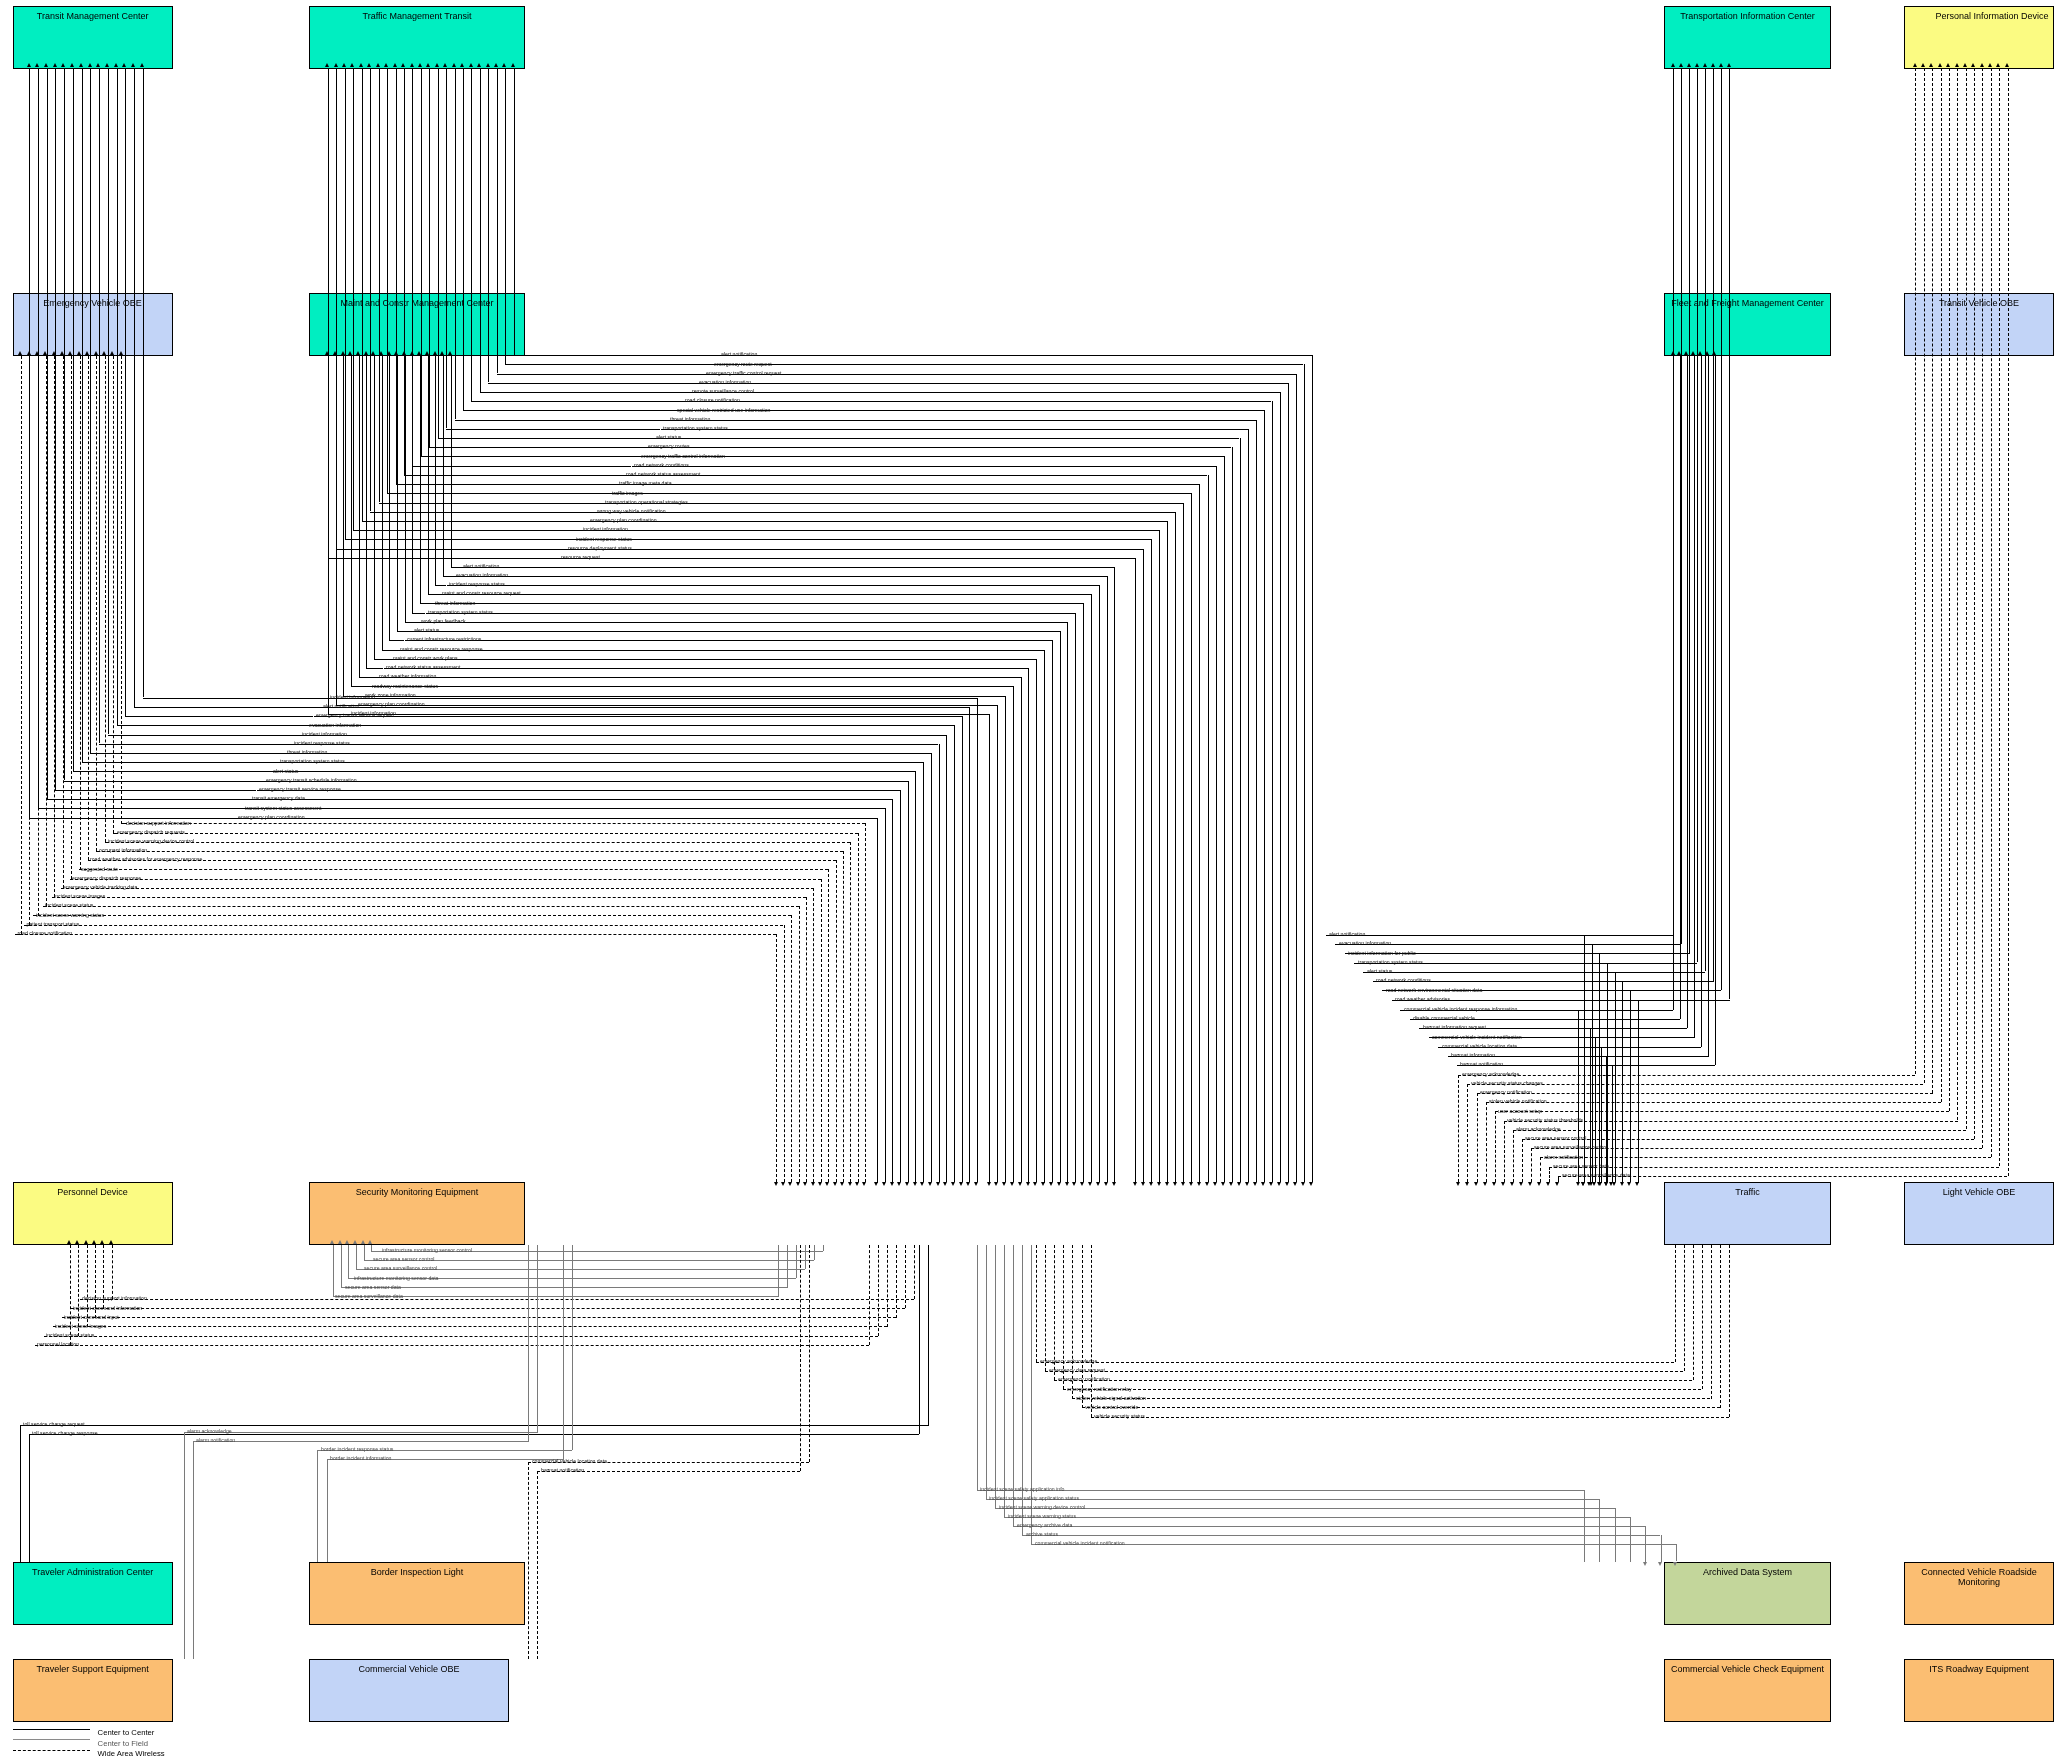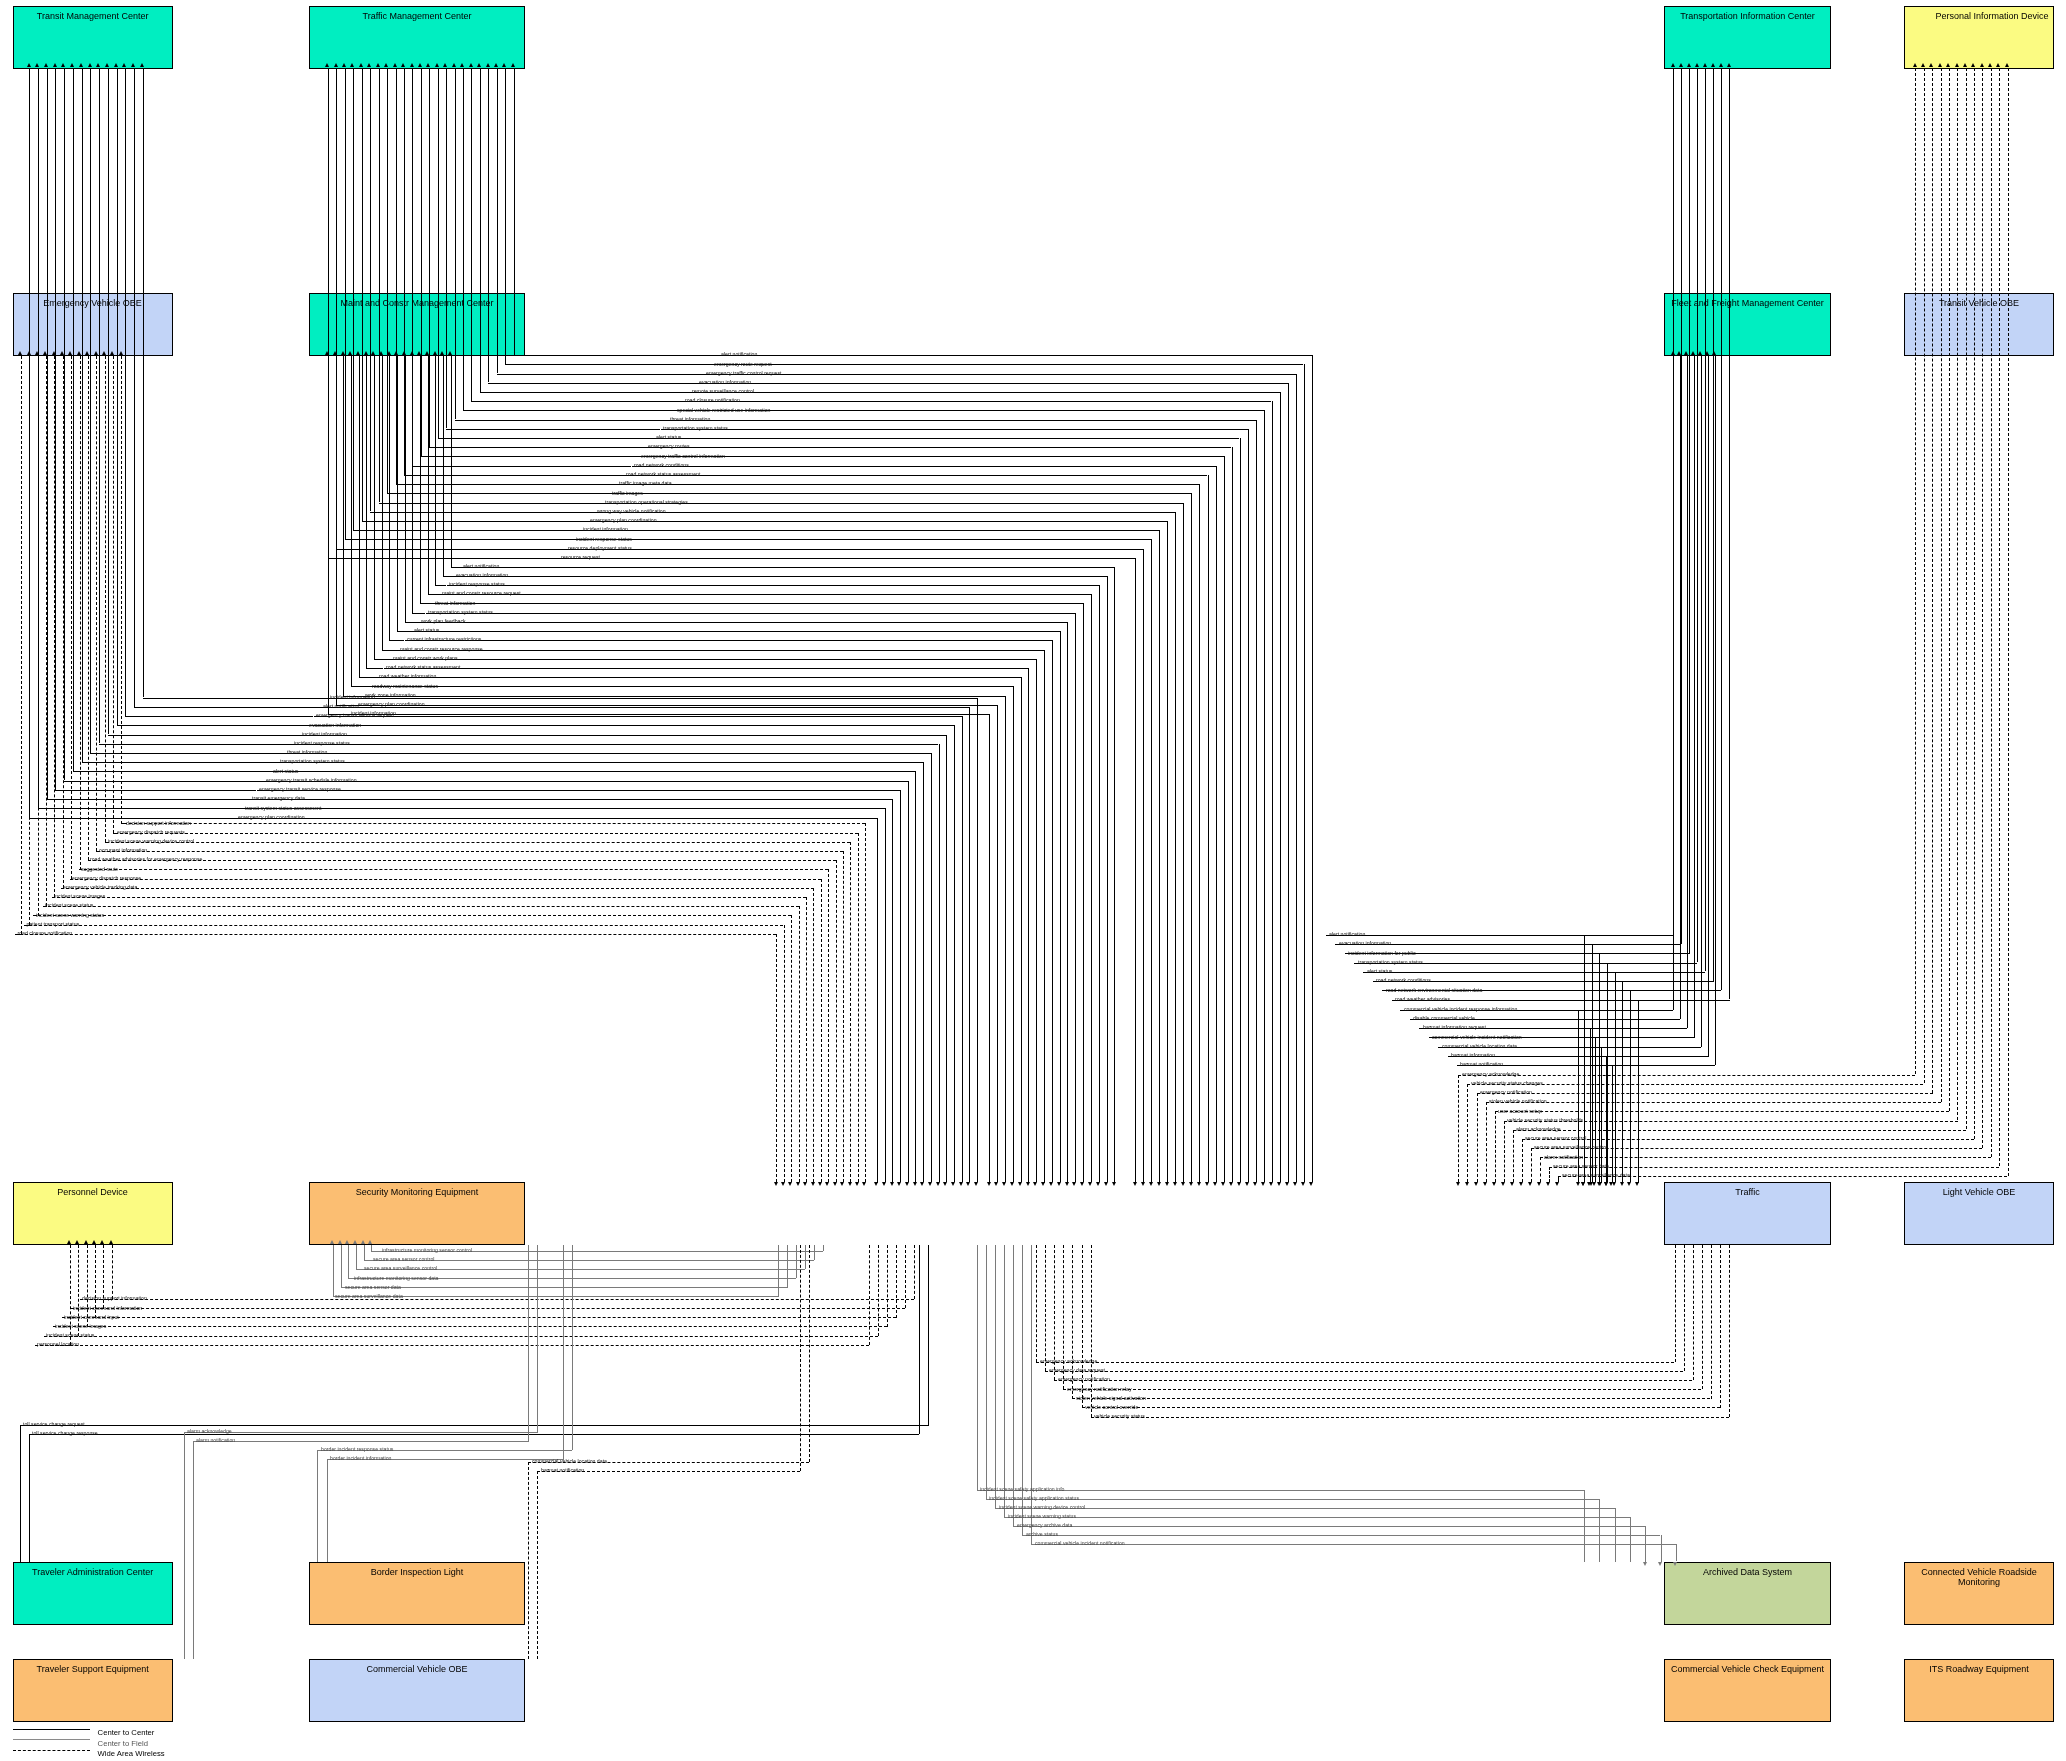--- a/index.html
+++ b/index.html
@@ -46,21 +46,21 @@
 </style>
 </head>
 <body>
 
 <div id="canvas">
 
   <div class="node c-center" style="left:12.6px;top:5.6px;width:160px;height:63px;font-size:9px;">
       <span class="nlabel">Transit Management Center</span>
     </div>
   <div class="node c-center" style="left:309px;top:5.6px;width:216px;height:63px;font-size:9px;">
-      <span class="nlabel">Traffic Management Center</span>
+      <span class="nlabel">Traffic Management Transit</span>
     </div>
   <div class="node c-center" style="left:1664px;top:5.6px;width:167px;height:63px;font-size:9px;">
       <span class="nlabel">Transportation Information Center</span>
     </div>
   <div class="node c-personal" style="left:1904px;top:5.6px;width:150px;height:63px;font-size:9px;padding-left:26px;">
       <span class="nlabel">Personal Information Device</span>
     </div>
 
   <div class="node c-vehicle" style="left:12.6px;top:293px;width:160px;height:63px;font-size:9px;">
       <span class="nlabel">Emergency Vehicle OBE</span>
@@ -97,21 +97,21 @@
   <div class="node c-archive" style="left:1664px;top:1562px;width:167px;height:63px;font-size:9px;">
       <span class="nlabel">Archived Data System</span>
     </div>
   <div class="node c-field" style="left:1904px;top:1562px;width:150px;height:63px;font-size:9px;">
       <span class="nlabel">Connected Vehicle Roadside Monitoring</span>
     </div>
 
   <div class="node c-field" style="left:12.6px;top:1659px;width:160px;height:63px;font-size:9px;">
       <span class="nlabel">Traveler Support Equipment</span>
     </div>
-  <div class="node c-vehicle" style="left:309px;top:1659px;width:216px;height:63px;font-size:9px;">
+  <div class="node c-vehicle" style="left:309px;top:1659px;width:200px;height:63px;font-size:9px;">
       <span class="nlabel">Commercial Vehicle OBE</span>
     </div>
   <div class="node c-field" style="left:1664px;top:1659px;width:167px;height:63px;font-size:9px;">
       <span class="nlabel">Commercial Vehicle Check Equipment</span>
     </div>
   <div class="node c-field" style="left:1904px;top:1659px;width:150px;height:63px;font-size:9px;">
       <span class="nlabel">ITS Roadway Equipment</span>
     </div>
 
   <div id="wires">

